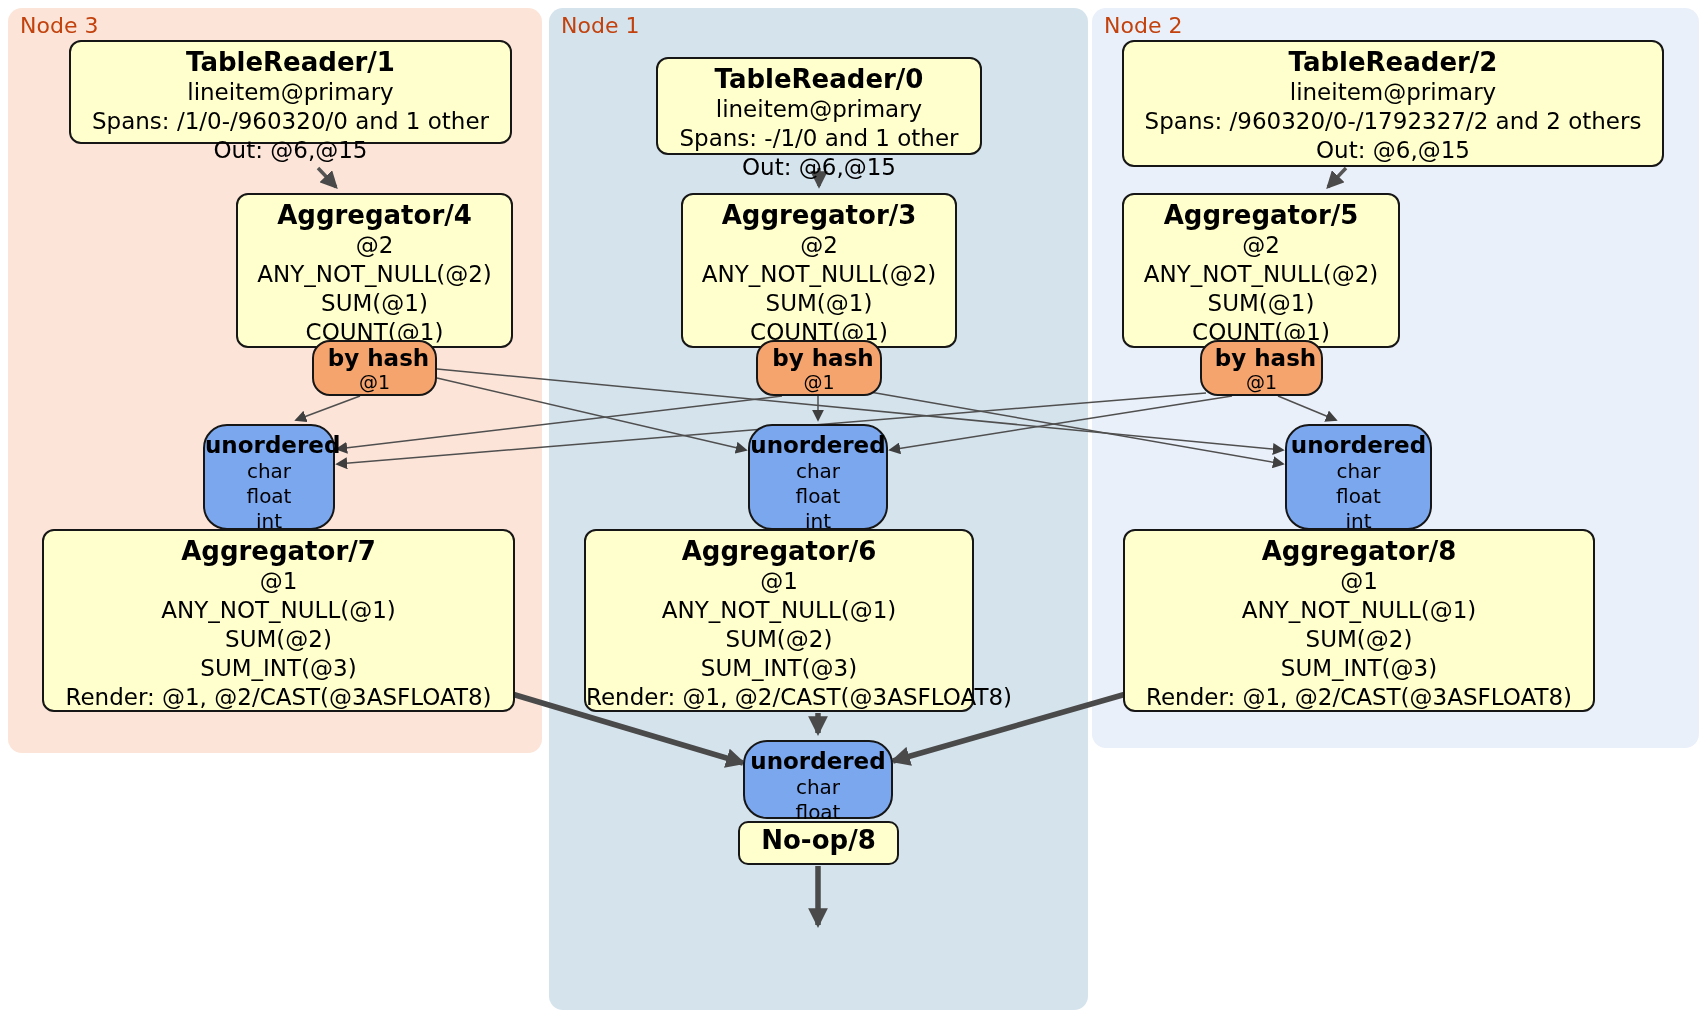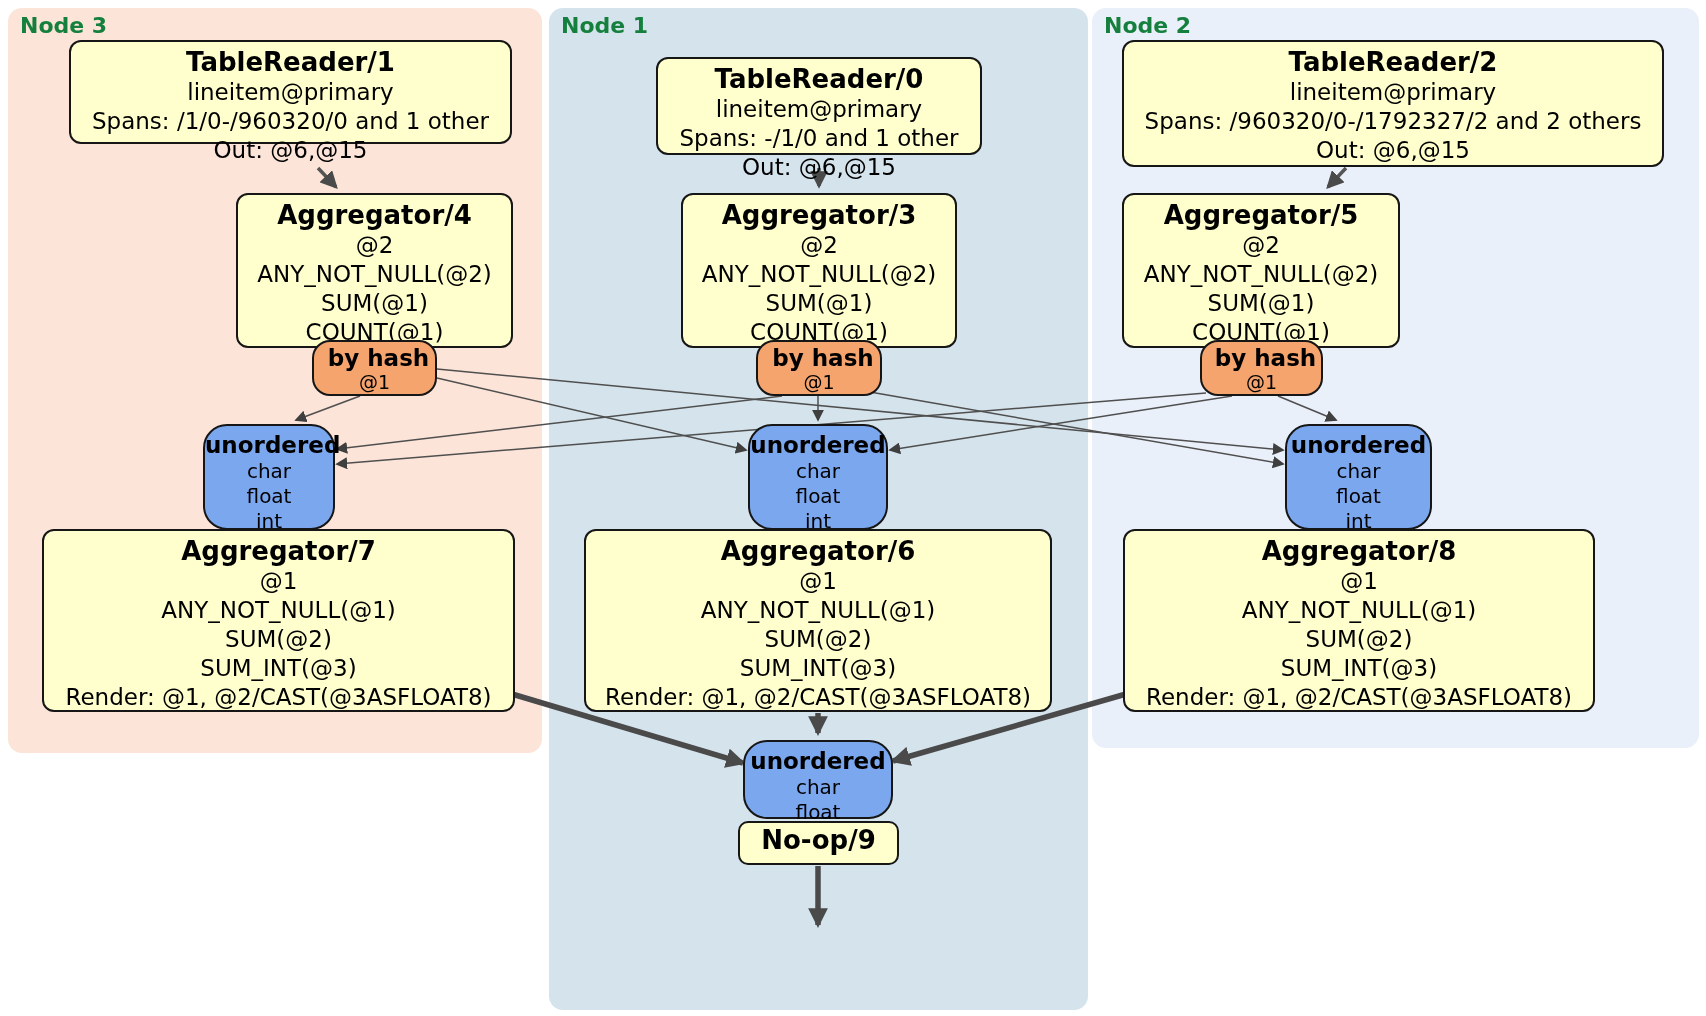--- a/index.html
+++ b/index.html
@@ -13,21 +13,21 @@
   .region{
     position:absolute;
     border-radius:14px;
     z-index:0;
   }
   .region-node3{background:var(--node3-bg,#fce4d8);}
   .region-node1{background:var(--node1-bg,#d5e3ec);}
   .region-node2{background:var(--node2-bg,#eaf0f9);text-align:right;}
   .region-label{
     position:absolute;left:12px;top:5px;
-    font-size:22px;color:#15803d;white-space:nowrap;font-weight:bold;
+    font-size:22px;color:#c2410c;white-space:nowrap;
   }
   #edges{position:absolute;left:0;top:0;z-index:1;pointer-events:none;}
   .box{
     position:absolute;box-sizing:border-box;
     background:var(--box-bg,#ffffcd);
     border:2px solid #161616;
     border-radius:12px;
     text-align:center;
     padding-top:5px;
     font-size:23px;line-height:29px;
@@ -200,21 +200,21 @@
   <div class="box" style="left:42px;top:529px;width:473px;height:183px">
     <div class="box-title">Aggregator/7</div>
     <div>
         <div>@1</div>
         <div>ANY_NOT_NULL(@1)</div>
         <div>SUM(@2)</div>
         <div>SUM_INT(@3)</div>
         <div>Render: @1, @2/CAST(@3ASFLOAT8)</div>
       </div>
   </div>
-  <div class="box" style="left:584px;top:529px;width:468px;height:183px">
+  <div class="box" style="left:584px;top:529px;width:390px;height:183px">
     <div class="box-title">Aggregator/6</div>
     <div>
         <div>@1</div>
         <div>ANY_NOT_NULL(@1)</div>
         <div>SUM(@2)</div>
         <div>SUM_INT(@3)</div>
         <div>Render: @1, @2/CAST(@3ASFLOAT8)</div>
       </div>
   </div>
   <div class="box" style="left:1123px;top:529px;width:472px;height:183px">
@@ -229,16 +229,16 @@
   </div>
 
   <div class="box sync" style="left:743px;top:740px;width:150px;height:79px">
     <div class="box-title">unordered</div>
     <div>
         <div>char</div>
         <div>float</div>
       </div>
   </div>
   <div class="box plain" style="left:738px;top:821px;width:161px;height:44px;padding-top:1px;border-radius:10px">
-    <div class="box-title">No-op/9</div>
+    <div class="box-title">No-op/8</div>
   </div>
 
 </div>
 
 </body></html>

